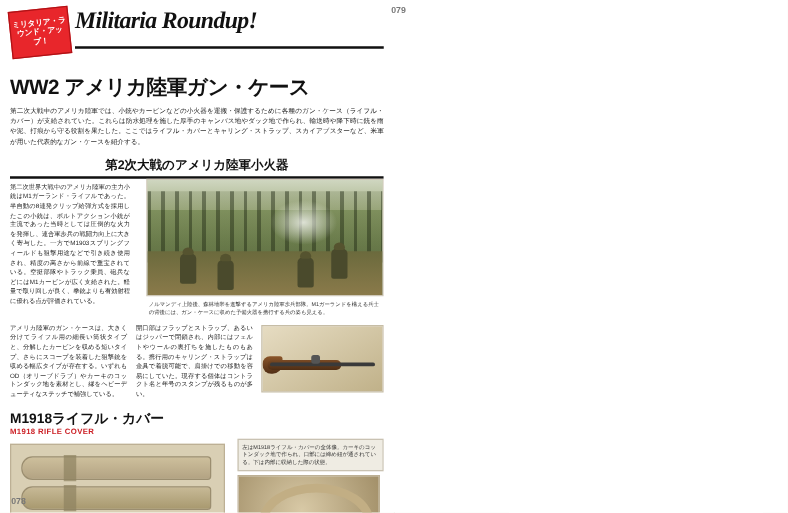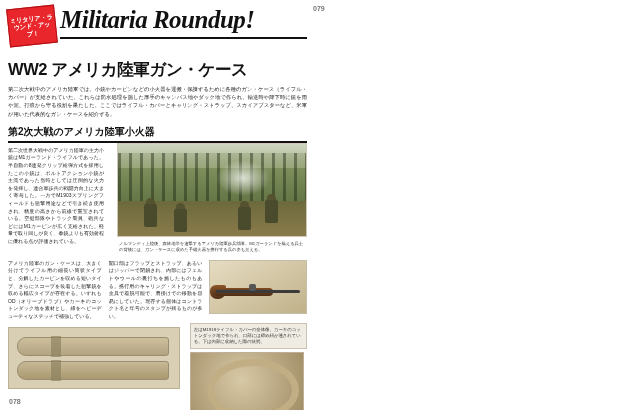--- a/index.html
+++ b/index.html
@@ -35,21 +35,21 @@
     display:flex;align-items:center;justify-content:center;
     text-align:center;
     font-size:6.2px;line-height:7.5px;font-weight:bold;
     transform:rotate(-6deg);
     letter-spacing:-0.2px;
   }
   .mast-title{
     position:absolute;left:52px;top:0px;
     font-family:"Liberation Serif", serif;
     font-style:italic;font-weight:bold;
-    font-size:25px;letter-spacing:-0.5px;
+    font-size:19px;letter-spacing:-0.5px;
     color:#111;
   }
   .mast-rule{
     position:absolute;left:52px;top:31px;width:250px;height:2px;background:#111;
   }
   .headline{
     margin-top:13px;
     font-size:16.5px;font-weight:bold;letter-spacing:-0.4px;
     color:#111;
   }
@@ -57,20 +57,21 @@
     margin-top:4px;
     font-size:5.3px;line-height:8.2px;
     text-align:justify;
     color:#222;
   }
   .secthead{
     margin-top:7px;
     font-size:10px;font-weight:bold;color:#111;
     border-bottom:2px solid #111;
     padding-bottom:2px;
+    text-align:center;
   }
   .twocol{
     display:flex;gap:7px;margin-top:4px;
   }
   .col{
     font-size:5px;line-height:7.6px;text-align:justify;color:#222;
   }
   .col.w1{width:96px;}
   .col.w2{width:96px;}
   
@@ -215,20 +216,24 @@
           <div class="rifle" style="margin-top:18px">
             <div class="stock"></div>
             <div class="wood"></div>
             <div class="barrel"></div>
             <div class="bolt"></div>
           </div>
         </div>
       </div>
     </div>
 
+    <div class="subhead">
+      <span>M1918ライフル・カバー</span>
+      <span class="en">M1918 RIFLE COVER</span>
+    </div>
 
     <div class="leftbottom">
       <div class="lb-text">
         <div class="prod-photo">
           <div class="case-bag">
             <div class="strap"></div>
           </div>
           <div class="case-bag b2">
             <div class="strap"></div>
           </div>

